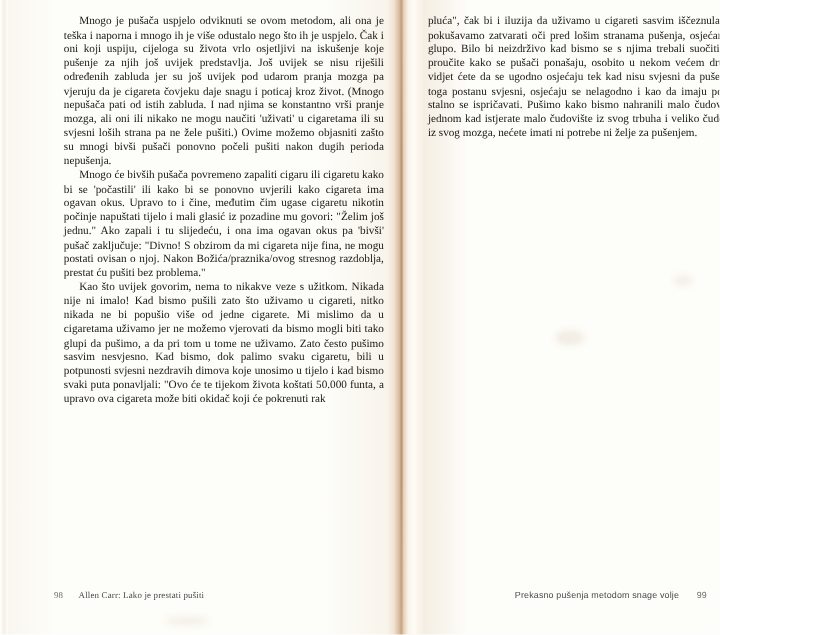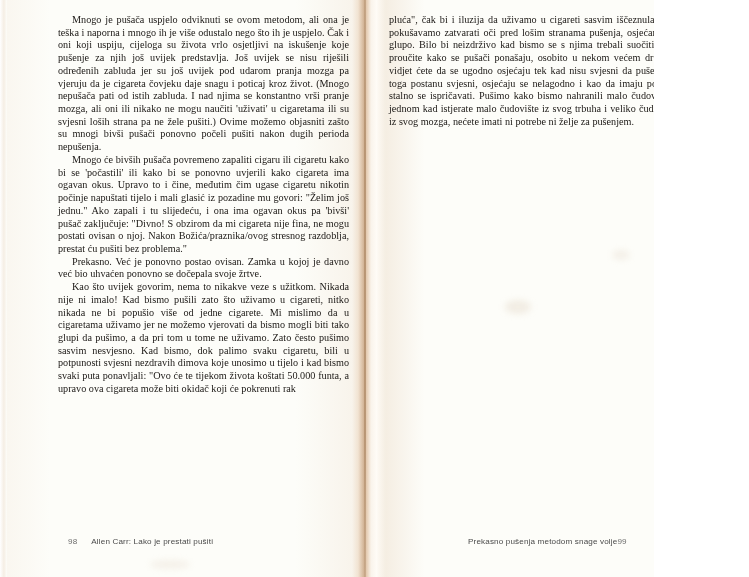--- a/index.html
+++ b/index.html
@@ -129,24 +129,24 @@
     font-family: "Liberation Sans", sans-serif;
     font-size: 8.1px;
     color: #4a4a4a;
     letter-spacing: 0.15px;
     white-space: nowrap;
   }
   .footer .folio {
     color: #6e6e6e;
     font-size: 8.1px;
   }
-  .footer-left  { left: 68px;  top: 537px; }
+  .footer-left  { left: 49px;  top: 537px; font-family: Liberation Serif, serif; }
   .footer-right { left: 468px; top: 537px; }
   .footer-left .folio  { margin-right: 14px; }
-  .footer-right .folio { margin-left: 0; }
+  .footer-right .folio { margin-left: 16px; }
   .footer-sep { display: inline-block; }
 
   
   .blotch {
     position: absolute;
     pointer-events: none;
     border-radius: 50%;
   }
 </style>
 </head>
@@ -163,21 +163,20 @@
   <div class="gutter"></div>
   <div class="gutter-line"></div>
 
   <div class="blotch" style="left:505px; top:300px; width:26px; height:14px; background:rgba(223,209,190,0.35); filter:blur(3px);"></div>
   <div class="blotch" style="left:612px; top:250px; width:18px; height:10px; background:rgba(225,212,194,0.3); filter:blur(3px);"></div>
   <div class="blotch" style="left:150px; top:560px; width:40px; height:9px; background:rgba(228,216,200,0.30); filter:blur(3px);"></div>
 
   <div class="col left">
     <p>Mnogo je pušača uspjelo odviknuti se ovom metodom, ali ona je teška i naporna i mnogo ih je više odustalo nego što ih je uspjelo. Čak i oni koji uspiju, cijeloga su života vrlo osjetljivi na iskušenje koje pušenje za njih još uvijek predstavlja. Još uvijek se nisu riješili određenih zabluda jer su još uvijek pod udarom pranja mozga pa vjeruju da je cigareta čovjeku daje snagu i poticaj kroz život. (Mnogo nepušača pati od istih zabluda. I nad njima se konstantno vrši pranje mozga, ali oni ili nikako ne mogu naučiti 'uživati' u cigaretama ili su svjesni loših strana pa ne žele pušiti.) Ovime možemo objasniti zašto su mnogi bivši pušači ponovno počeli pušiti nakon dugih perioda nepušenja.</p>
     <p>Mnogo će bivših pušača povremeno zapaliti cigaru ili cigaretu kako bi se 'počastili' ili kako bi se ponovno uvjerili kako cigareta ima ogavan okus. Upravo to i čine, međutim čim ugase cigaretu nikotin počinje napuštati tijelo i mali glasić iz pozadine mu govori: "Želim još jednu." Ako zapali i tu slijedeću, i ona ima ogavan okus pa 'bivši' pušač zaključuje: "Divno! S obzirom da mi cigareta nije fina, ne mogu postati ovisan o njoj. Nakon Božića/praznika/ovog stresnog razdoblja, prestat ću pušiti bez problema."</p>
-    <p>Prekasno. Već je ponovno postao ovisan. Zamka u kojoj je davno već bio uhvaćen ponovno se dočepala svoje žrtve.</p>
     <p>Kao što uvijek govorim, nema to nikakve veze s užitkom. Nikada nije ni imalo! Kad bismo pušili zato što uživamo u cigareti, nitko nikada ne bi popušio više od jedne cigarete. Mi mislimo da u cigaretama uživamo jer ne možemo vjerovati da bismo mogli biti tako glupi da pušimo, a da pri tom u tome ne uživamo. Zato često pušimo sasvim nesvjesno. Kad bismo, dok palimo svaku cigaretu, bili u potpunosti svjesni nezdravih dimova koje unosimo u tijelo i kad bismo svaki puta ponavljali: "Ovo će te tijekom života koštati 50.000 funta, a upravo ova cigareta može biti okidač koji će pokrenuti rak</p>
   </div>
 
   <div class="col right">
     <p class="noindent">pluća", čak bi i iluzija da uživamo u cigareti sasvim iščeznula. Kad pokušavamo zatvarati oči pred lošim stranama pušenja, osjećamo se glupo. Bilo bi neizdrživo kad bismo se s njima trebali suočiti. Ako proučite kako se pušači ponašaju, osobito u nekom većem društvu, vidjet ćete da se ugodno osjećaju tek kad nisu svjesni da puše. Kad toga postanu svjesni, osjećaju se nelagodno i kao da imaju potrebu stalno se ispričavati. Pušimo kako bismo nahranili malo čudovište... jednom kad istjerate malo čudovište iz svog trbuha i veliko čudovište iz svog mozga, nećete imati ni potrebe ni želje za pušenjem.</p>
   </div>
 
   <div class="footer footer-left">
     <span class="folio">98</span><span class="footer-sep">Allen Carr: Lako je prestati pušiti</span>
   </div>

